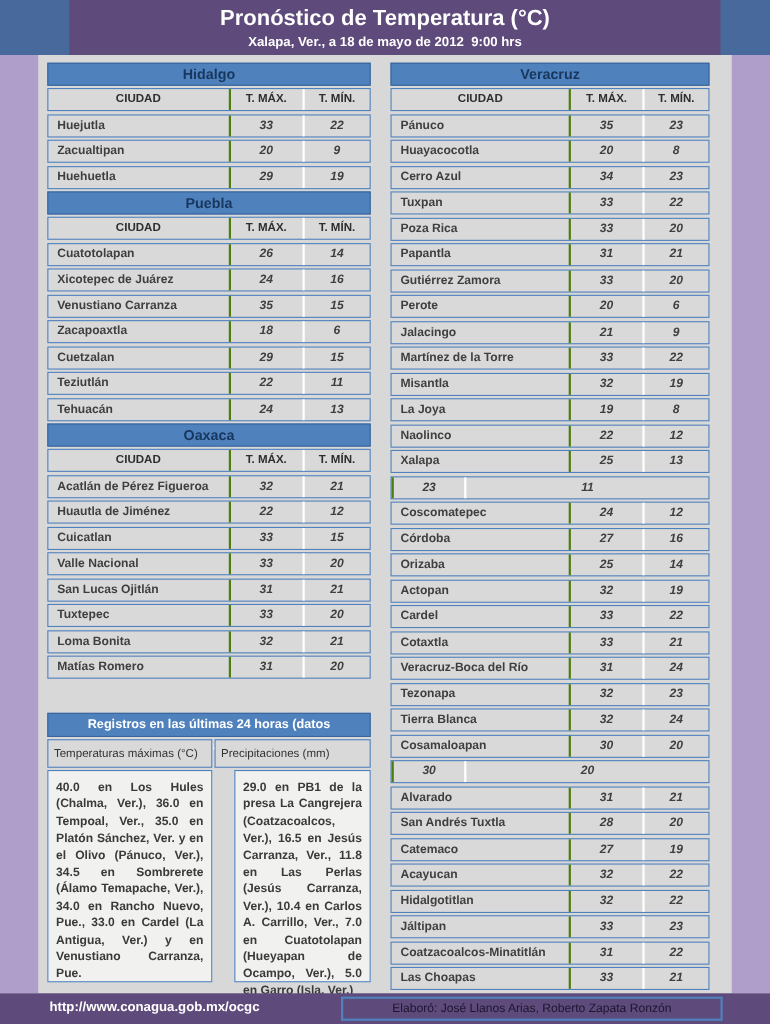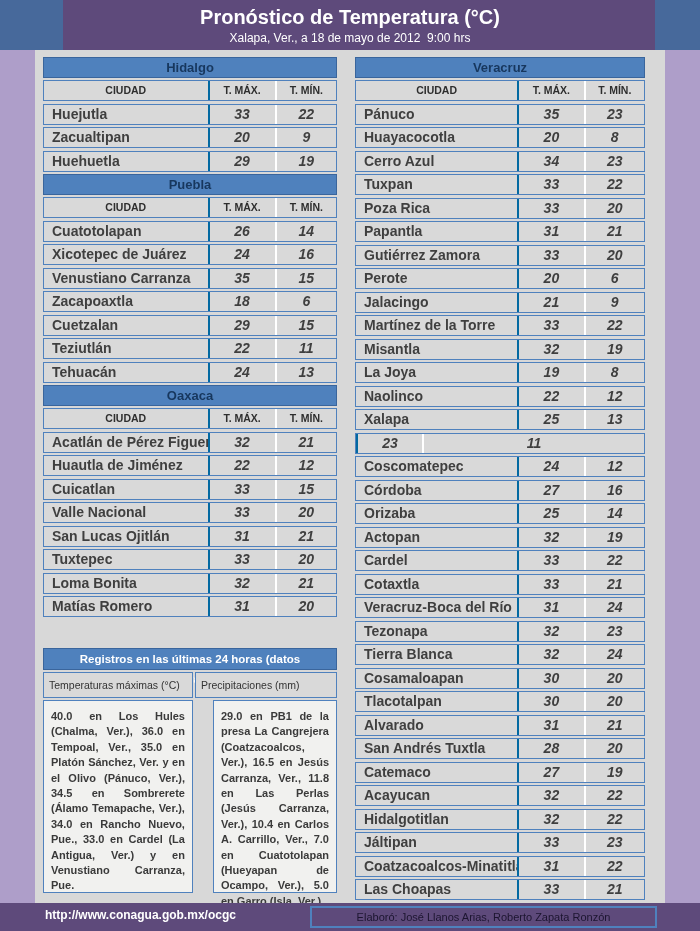--- a/index.html
+++ b/index.html
@@ -11,37 +11,37 @@
     overflow: hidden;
   }
   
   .top-band { position: absolute; top: 0; left: 0; width: 700px; height: 50px; background: #5e4a7b; }
   .corner { position: absolute; background: #47699b; }
   #c-tl { top: 0; left: 0; width: 63px; height: 50px; }
   #c-tr { top: 0; left: 655px; width: 45px; height: 50px; }
   .main-title { position: absolute; top: 6px; left: 0; width: 700px; text-align: center;
     color: #ffffff; font-weight: bold; font-size: 20px; }
   .sub-title { position: absolute; top: 31px; left: 0; width: 700px; text-align: center;
-    color: #ffffff; font-weight: normal; font-size: 12px; white-space: pre-wrap; }
+    color: #ffffff; font-weight: bold; font-size: 12px; white-space: pre-wrap; }
   
   .strip { position: absolute; top: 50px; height: 853px; width: 35px; background: #ae9ec9; }
   #strip-l { left: 0; } #strip-r { left: 665px; }
   
   .content { position: absolute; left: 35px; top: 50px; width: 630px; height: 853px; background: #d8d8d8; }
   .col-left  { position: absolute; left: 8px;  top: 7px; width: 294px; }
   .col-right { position: absolute; left: 320px; top: 7px; width: 290px; }
   
   .state-header { height: 21px; background: #4f81bd; border: 1px solid #3a659c;
     color: #17375e; font-weight: bold; font-size: 13px; text-align: center; line-height: 19px;
     margin-bottom: 2px; }
   .trow { display: flex; height: 21px; background: #d9d9d9; border: 1px solid #4f81bd;
-    margin-bottom: 2.5px; align-items: stretch; font-size: 14px; color: #3f3f3f;
+    margin-bottom: 2.5px; align-items: stretch; font-size: 11px; color: #3f3f3f;
     font-weight: bold; line-height: 19px; }
   .trow .c1 { flex: 0 0 56%; padding-left: 8px; overflow: hidden; white-space: nowrap; }
-  .trow .c2 { flex: 0 0 23%; text-align: center; border-left: 2px solid #0369a1; font-style: italic; }
+  .trow .c2 { flex: 0 0 23%; text-align: center; border-left: 2px solid #4d7c0f; font-style: italic; }
   .trow .c3 { flex: 1 1 auto; text-align: center; border-left: 2px solid #ffffff; font-style: italic; }
   .trow.head { font-size: 10.5px; color: #2e2e2e; }
   .trow.head .c1 { text-align: center; padding-left: 0; }
   .trow.head .c2, .trow.head .c3 { font-style: normal; }
   
   .obs { position: absolute; left: 8px; top: 598px; width: 294px; }
   .obs-title { height: 22px; background: #4f81bd; border: 1px solid #3a659c; color: #ffffff;
     font-weight: bold; font-size: 11.5px; text-align: center; line-height: 20px; margin-bottom: 2px; }
   .obs-heads { display: flex; gap: 2px; margin-bottom: 2px; }
   .obs-head { height: 26px; background: #d9d9d9; border: 1px solid #4f81bd;
@@ -317,21 +317,20 @@
           <div class="c1">Tierra Blanca</div>
           <div class="c2">32</div>
           <div class="c3">24</div>
         </div>
         <div class="trow">
           <div class="c1">Cosamaloapan</div>
           <div class="c2">30</div>
           <div class="c3">20</div>
         </div>
         <div class="trow">
-          <div class="c1">Tlacotalpan</div>
           <div class="c2">30</div>
           <div class="c3">20</div>
         </div>
         <div class="trow">
           <div class="c1">Alvarado</div>
           <div class="c2">31</div>
           <div class="c3">21</div>
         </div>
         <div class="trow">
           <div class="c1">San Andrés Tuxtla</div>

